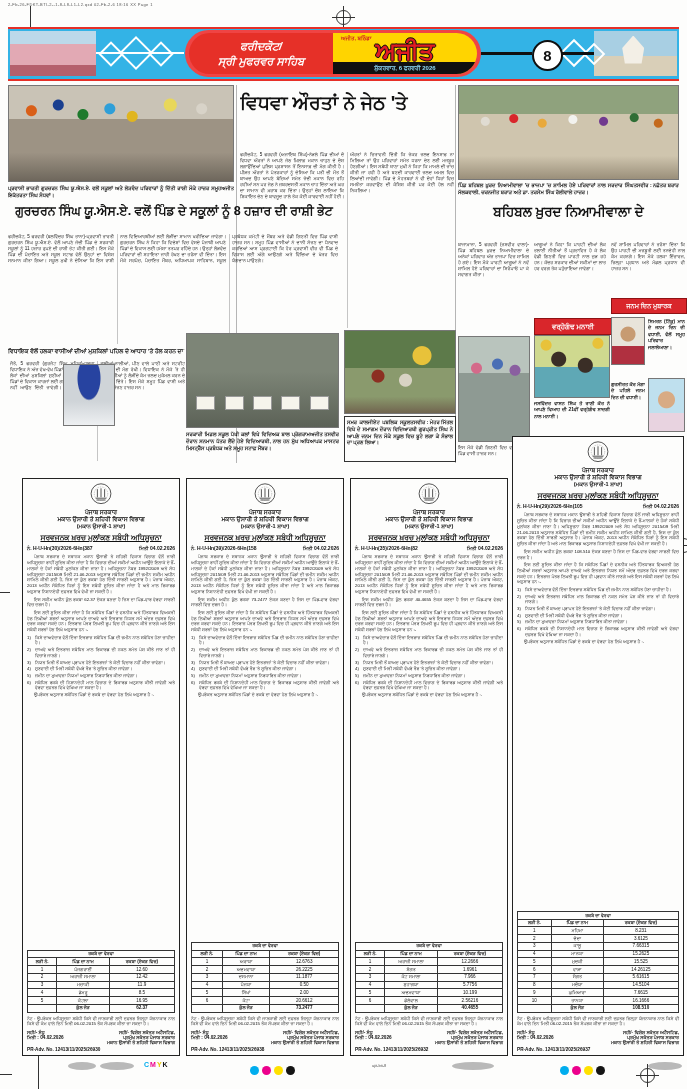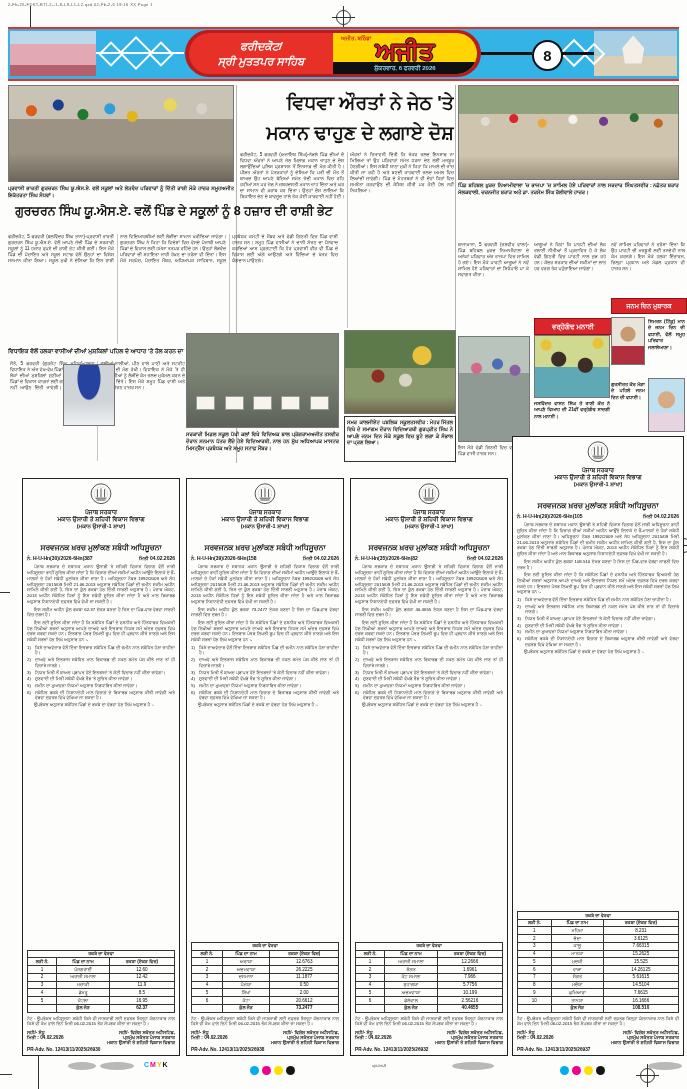--- a/index.html
+++ b/index.html
@@ -15,21 +15,21 @@
   
   .masthead{left:8px;top:27px;width:671px;height:50px;background:#33b3e6;
             border-top:2.5px solid #e63028;border-bottom:2.5px solid #e63028;}
   .mast-line{position:absolute;top:23px;height:2px;background:#fff;}
   .dia{position:absolute;border:2px solid #fff;transform:rotate(45deg);}
   .mast-ph{position:absolute;top:2px;height:45px;}
   .ph-gurdwara{background:linear-gradient(180deg,#bcd9ea 0 30%,#e2a9b4 30% 75%,#b5606d 75% 100%);}
   .ph-temple{background:linear-gradient(180deg,#a8cfe3 0 55%,#d9cfb8 55% 100%),#a8cfe3;}
   .ph-temple::after{content:"";position:absolute;left:34%;top:10%;width:22px;height:28px;
                     background:#f3efe6;clip-path:polygon(50% 0,100% 45%,88% 100%,12% 100%,0 45%);}
-  .capsule{position:absolute;left:177px;top:1px;width:296px;height:47px;background:#b91c1c;border-radius:24px;}
+  .capsule{position:absolute;left:177px;top:1px;width:296px;height:47px;background:#ef4444;border-radius:24px;}
   .cap-red{position:absolute;left:4px;top:3px;width:144px;height:41px;background:#e63028;
            border-radius:21px 0 0 21px;color:#fff;font-weight:bold;font-style:italic;
            text-align:center;font-size:11px;line-height:1.35;padding-top:6px;box-sizing:border-box;white-space:nowrap;overflow:hidden;}
   .cap-yel{position:absolute;left:148px;top:3px;width:144px;height:41px;background:#ffd400;
            border-radius:0 21px 21px 0;overflow:hidden;}
   .cap-ed{position:absolute;left:8px;top:2px;font-size:5.5px;font-weight:bold;color:#cf1c20;}
   .cap-title{position:absolute;left:0;top:4px;width:100%;text-align:center;font-size:24px;font-weight:bold;
              color:#e01c22;text-shadow:-1px 0 #111,1px 0 #111,0 -1px #111,0 1px #111;}
   .cap-date{position:absolute;left:0;bottom:0;width:100%;height:12px;background:#101010;border-radius:0 0 21px 0;
             color:#8fd9f6;font-size:6px;font-weight:bold;text-align:center;line-height:12px;white-space:nowrap;}
@@ -82,38 +82,38 @@
   .ph-kid1{background:
      radial-gradient(circle at 50% 35%, #c79b72 0 7px, transparent 8px),
      linear-gradient(180deg,#e8e4da 0 60%,#b03040 60% 100%);}
   .ph-kid2{background:
      radial-gradient(circle at 50% 40%, #d8ab84 0 8px, transparent 9px),
      linear-gradient(180deg,#bfe0ee 0 65%,#e8d3e0 65% 100%);}
   
   .caption{font-size:5.2px;font-weight:bold;line-height:1.3;text-align:justify;overflow:hidden;}
   .credit{float:right;font-weight:bold;}
   .hl1{font-size:12.5px;font-weight:bold;text-align:center;white-space:nowrap;overflow:hidden;}
-  .hl2{font-size:19px;font-weight:bold;text-align:right;line-height:30px;white-space:nowrap;overflow:hidden;}
+  .hl2{font-size:19px;font-weight:bold;text-align:left;line-height:30px;white-space:nowrap;overflow:hidden;}
   .hl3{font-size:13.5px;font-weight:bold;text-align:center;line-height:17px;white-space:nowrap;overflow:hidden;}
   .body-txt{font-size:4.6px;line-height:1.32;text-align:justify;overflow:hidden;column-gap:6px;column-rule:.5px solid #c5c5c5;}
   .cols3{column-count:3;} .cols2{column-count:2;}
   .subhead{font-size:6px;font-weight:bold;text-align:center;white-space:nowrap;overflow:hidden;}
   .vrule{width:1px;background:#b5b5b5;}
   .banner{background:#d9262b;color:#fff;font-weight:bold;text-align:center;overflow:hidden;
           border:1px solid #8e1214;white-space:nowrap;}
   .smallbold{font-size:4.8px;font-weight:bold;line-height:1.35;text-align:justify;overflow:hidden;}
   .boxed{border:1px solid #333;box-sizing:border-box;padding:2px;}
   
   .notice-slot{position:absolute;}
   .notice{width:100%;height:100%;border:1px solid #222;box-sizing:border-box;padding:3px 4px;
           display:flex;flex-direction:column;overflow:hidden;background:#fdfdfc;}
   .emblem{width:22px;height:27px;margin:0 auto;flex:0 0 auto;}
   .n-govt,.n-dept{font-size:6px;font-weight:bold;text-align:center;white-space:nowrap;overflow:hidden;}
   .n-branch{font-size:5.5px;font-weight:bold;text-align:center;white-space:nowrap;overflow:hidden;}
-  .n-title{font-size:7.5px;font-weight:bold;text-align:center;margin:13px 0 2px;
+  .n-title{font-size:7.5px;font-weight:bold;text-align:center;text-decoration:underline;margin:3px 0 2px;
            white-space:nowrap;overflow:hidden;}
   .n-ref{display:flex;justify-content:space-between;font-size:5px;font-weight:bold;margin-bottom:2px;}
   .n-flex{flex:1 1 auto;overflow:hidden;}
   .n-body{font-size:4.4px;line-height:1.33;text-align:justify;margin:0 0 1.5px;}
   .ind{text-indent:7px;}
   .li{display:flex;font-size:4.4px;line-height:1.3;margin-bottom:1px;}
   .li .num{flex:0 0 8px;}
   .li span:last-child{flex:1;text-align:justify;}
   .n-table{width:100%;border-collapse:collapse;font-size:4.6px;margin:2px 0;flex:0 0 auto;}
   .n-table th,.n-table td{border:.75px solid #333;padding:.5px 1px;text-align:center;line-height:1.25;}
@@ -148,21 +148,21 @@
     <div class="mast-ph ph-temple" style="left:586px;width:83px;"></div>
     <div class="mast-line" style="left:88px;width:88px;"></div>
     <div class="dia" style="left:94px;top:16px;width:14px;height:14px;"></div>
     <div class="dia" style="left:116px;top:12px;width:20px;height:20px;"></div>
     <div class="dia" style="left:144px;top:16px;width:14px;height:14px;"></div>
     <div class="dia" style="left:556px;top:14px;width:16px;height:16px;"></div>
     <div class="dia" style="left:578px;top:17px;width:12px;height:12px;"></div>
     <div class="capsule">
       <div class="cap-red">
         <div>ਫਰੀਦਕੋਟ/</div>
-        <div>ਸ੍ਰੀ ਮੁਤਤਪਰ ਸਾਹਿਬ</div>
+        <div>ਸ੍ਰੀ ਮੁਫਰਵਰ ਸਾਹਿਬ</div>
       </div>
       <div class="cap-yel">
         <div class="cap-ed">ਅਜੀਤ, ਬਠਿੰਡਾ</div>
         <div class="cap-title">ਅਜੀਤ</div>
         <div class="cap-date">ਸ਼ੁੱਕਰਵਾਰ, 6 ਫਰਵਰੀ 2026</div>
       </div>
     </div>
     <div class="connector" style="left:473px;width:51px;"></div>
     <div class="connector" style="left:551px;width:35px;"></div>
     <div class="pg-circle">8</div>
@@ -177,21 +177,20 @@
     <span>ਪ੍ਰਵਾਸੀ ਭਾਰਤੀ ਗੁਰਚਰਨ ਸਿੰਘ ਯੂ.ਐਸ.ਏ. ਵਲੋਂ ਸਕੂਲਾਂ ਅਤੇ ਲੋੜਵੰਦ ਪਰਿਵਾਰਾਂ ਨੂੰ ਦਿੱਤੀ ਰਾਸ਼ੀ ਮੌਕੇ ਹਾਜ਼ਰ ਸਮੂਹ ਇਕੱਤਰਤਾ ਸਿੰਘ ਸੰਧਵਾਂ।</span>
   </div>
   <div class="abs hl1" style="left:8px;top:204px;width:332px;">ਗੁਰਚਰਨ ਸਿੰਘ ਯੂ.ਐਸ.ਏ. ਵਲੋਂ ਪਿੰਡ ਦੇ ਸਕੂਲਾਂ ਨੂੰ 8 ਹਜ਼ਾਰ ਦੀ ਰਾਸ਼ੀ ਭੇਟ</div>
   <div class="abs body-txt cols3" style="left:8px;top:234px;width:330px;height:110px;">ਫਰੀਦਕੋਟ, 5 ਫਰਵਰੀ (ਬਲਵਿੰਦਰ ਸਿੰਘ ਭਾਨਾ)-ਪ੍ਰਵਾਸੀ ਭਾਰਤੀ ਗੁਰਚਰਨ ਸਿੰਘ ਯੂ.ਐਸ.ਏ. ਵੱਲੋਂ ਆਪਣੇ ਜੱਦੀ ਪਿੰਡ ਦੇ ਸਰਕਾਰੀ ਸਕੂਲਾਂ ਨੂੰ 11 ਹਜ਼ਾਰ ਰੁਪਏ ਦੀ ਰਾਸ਼ੀ ਭੇਟ ਕੀਤੀ ਗਈ। ਇਸ ਮੌਕੇ ਪਿੰਡ ਦੀ ਪੰਚਾਇਤ ਅਤੇ ਸਕੂਲ ਸਟਾਫ਼ ਵੱਲੋਂ ਉਨ੍ਹਾਂ ਦਾ ਵਿਸ਼ੇਸ਼ ਸਨਮਾਨ ਕੀਤਾ ਗਿਆ। ਸਕੂਲ ਮੁਖੀ ਨੇ ਦੱਸਿਆ ਕਿ ਇਸ ਰਾਸ਼ੀ ਨਾਲ ਵਿਦਿਆਰਥੀਆਂ ਲਈ ਲੋੜੀਂਦਾ ਸਾਮਾਨ ਖਰੀਦਿਆ ਜਾਵੇਗਾ। ਗੁਰਚਰਨ ਸਿੰਘ ਨੇ ਕਿਹਾ ਕਿ ਵਿਦੇਸ਼ਾਂ ਵਿਚ ਵੱਸਦੇ ਪੰਜਾਬੀ ਆਪਣੇ ਪਿੰਡਾਂ ਦੇ ਵਿਕਾਸ ਲਈ ਹਮੇਸ਼ਾ ਤਤਪਰ ਰਹਿੰਦੇ ਹਨ। ਉਨ੍ਹਾਂ ਲੋੜਵੰਦ ਪਰਿਵਾਰਾਂ ਦੀ ਸਹਾਇਤਾ ਜਾਰੀ ਰੱਖਣ ਦਾ ਭਰੋਸਾ ਵੀ ਦਿੱਤਾ। ਇਸ ਮੌਕੇ ਸਰਪੰਚ, ਪੰਚਾਇਤ ਮੈਂਬਰ, ਅਧਿਆਪਕ ਸਾਹਿਬਾਨ, ਸਕੂਲ ਪ੍ਰਬੰਧਕ ਕਮੇਟੀ ਦੇ ਮੈਂਬਰ ਅਤੇ ਵੱਡੀ ਗਿਣਤੀ ਵਿਚ ਪਿੰਡ ਵਾਸੀ ਹਾਜ਼ਰ ਸਨ। ਸਮੂਹ ਪਿੰਡ ਵਾਸੀਆਂ ਨੇ ਦਾਨੀ ਸੱਜਣ ਦਾ ਧੰਨਵਾਦ ਕਰਦਿਆਂ ਆਸ ਪ੍ਰਗਟਾਈ ਕਿ ਹੋਰ ਪ੍ਰਵਾਸੀ ਵੀਰ ਵੀ ਪਿੰਡ ਦੇ ਵਿਕਾਸ ਲਈ ਅੱਗੇ ਆਉਣਗੇ ਅਤੇ ਵਿੱਦਿਆ ਦੇ ਖੇਤਰ ਵਿਚ ਯੋਗਦਾਨ ਪਾਉਣਗੇ।</div>
 
   <div class="abs subhead" style="left:8px;top:348px;width:177px;">ਵਿਧਾਇਕ ਵੱਲੋਂ ਹਲਕਾ ਵਾਸੀਆਂ ਦੀਆਂ ਮੁਸ਼ਕਿਲਾਂ ਪਹਿਲ ਦੇ ਆਧਾਰ 'ਤੇ ਹੱਲ ਕਰਨ ਦਾ ਭਰੋਸਾ</div>
   <div class="abs body-txt cols2" style="left:10px;top:361px;width:175px;height:100px;">ਜੈਤੋ, 5 ਫਰਵਰੀ (ਗੁਰਜੰਟ ਸਿੰਘ ਮਹਿਕ)-ਹਲਕਾ ਵਿਧਾਇਕ ਨੇ ਅੱਜ ਵੱਖ-ਵੱਖ ਪਿੰਡਾਂ ਦਾ ਦੌਰਾ ਕਰਦਿਆਂ ਲੋਕਾਂ ਦੀਆਂ ਮੁਸ਼ਕਿਲਾਂ ਸੁਣੀਆਂ। ਉਨ੍ਹਾਂ ਕਿਹਾ ਕਿ ਪਿੰਡਾਂ ਦੇ ਵਿਕਾਸ ਕਾਰਜਾਂ ਲਈ ਗਰਾਂਟਾਂ ਦੀ ਕੋਈ ਕਮੀ ਨਹੀਂ ਆਉਣ ਦਿੱਤੀ ਜਾਵੇਗੀ। ਪਿੰਡ ਵਾਸੀਆਂ ਨੇ ਗਲੀਆਂ-ਨਾਲੀਆਂ, ਪੀਣ ਵਾਲੇ ਪਾਣੀ ਅਤੇ ਸਟਰੀਟ ਲਾਈਟਾਂ ਦੀ ਮੰਗ ਰੱਖੀ। ਵਿਧਾਇਕ ਨੇ ਮੌਕੇ 'ਤੇ ਹੀ ਅਧਿਕਾਰੀਆਂ ਨੂੰ ਲੋੜੀਂਦੇ ਕੰਮ ਜਲਦ ਮੁਕੰਮਲ ਕਰਨ ਦੇ ਨਿਰਦੇਸ਼ ਦਿੱਤੇ। ਇਸ ਮੌਕੇ ਸਮੂਹ ਪਿੰਡ ਵਾਸੀ ਅਤੇ ਪਤਵੰਤੇ ਸੱਜਣ ਹਾਜ਼ਰ ਸਨ।</div>
   <div class="photo ph-portrait" style="left:63px;top:364px;width:52px;height:62px;"></div>
 
   <div class="abs hl2" style="left:240px;top:88px;width:214px;">ਵਿਧਵਾ ਔਰਤਾਂ ਨੇ ਜੇਠ 'ਤੇ</div>
-  <div class="abs hl2" style="left:240px;top:118px;width:214px;">ਮਕਾਨ ਢਾਹੁਣ ਦੇ ਲਗਾਏ ਦੋਸ਼</div>
   <div class="abs body-txt cols2" style="left:240px;top:152px;width:214px;height:176px;">ਫਰੀਦਕੋਟ, 5 ਫਰਵਰੀ (ਅਜਾਇਬ ਸਿੰਘ)-ਨੇੜਲੇ ਪਿੰਡ ਦੀਆਂ ਦੋ ਵਿਧਵਾ ਔਰਤਾਂ ਨੇ ਆਪਣੇ ਜੇਠ ਖ਼ਿਲਾਫ਼ ਮਕਾਨ ਢਾਹੁਣ ਦੇ ਦੋਸ਼ ਲਗਾਉਂਦਿਆਂ ਪੁਲਿਸ ਪ੍ਰਸ਼ਾਸਨ ਤੋਂ ਇਨਸਾਫ਼ ਦੀ ਮੰਗ ਕੀਤੀ ਹੈ। ਪੀੜਤ ਔਰਤਾਂ ਨੇ ਪੱਤਰਕਾਰਾਂ ਨੂੰ ਦੱਸਿਆ ਕਿ ਪਤੀ ਦੀ ਮੌਤ ਤੋਂ ਬਾਅਦ ਉਹ ਆਪਣੇ ਬੱਚਿਆਂ ਸਮੇਤ ਜੱਦੀ ਮਕਾਨ ਵਿਚ ਰਹਿ ਰਹੀਆਂ ਸਨ ਪਰ ਜੇਠ ਨੇ ਜ਼ਬਰਦਸਤੀ ਮਕਾਨ ਢਾਹ ਦਿੱਤਾ ਅਤੇ ਘਰ ਦਾ ਸਾਮਾਨ ਵੀ ਖ਼ਰਾਬ ਕਰ ਦਿੱਤਾ। ਉਨ੍ਹਾਂ ਦੋਸ਼ ਲਾਇਆ ਕਿ ਸ਼ਿਕਾਇਤ ਦੇਣ ਦੇ ਬਾਵਜੂਦ ਹਾਲੇ ਤੱਕ ਕੋਈ ਕਾਰਵਾਈ ਨਹੀਂ ਹੋਈ। ਔਰਤਾਂ ਨੇ ਚਿਤਾਵਨੀ ਦਿੱਤੀ ਕਿ ਜੇਕਰ ਜਲਦ ਇਨਸਾਫ਼ ਨਾ ਮਿਲਿਆ ਤਾਂ ਉਹ ਪਰਿਵਾਰਾਂ ਸਮੇਤ ਧਰਨਾ ਦੇਣ ਲਈ ਮਜਬੂਰ ਹੋਣਗੀਆਂ। ਇਸ ਸਬੰਧੀ ਥਾਣਾ ਮੁਖੀ ਨੇ ਕਿਹਾ ਕਿ ਮਾਮਲੇ ਦੀ ਜਾਂਚ ਕੀਤੀ ਜਾ ਰਹੀ ਹੈ ਅਤੇ ਬਣਦੀ ਕਾਰਵਾਈ ਜਲਦ ਅਮਲ ਵਿਚ ਲਿਆਂਦੀ ਜਾਵੇਗੀ। ਪਿੰਡ ਦੇ ਮੋਹਤਬਰਾਂ ਨੇ ਵੀ ਦੋਹਾਂ ਧਿਰਾਂ ਵਿਚ ਸਮਝੌਤਾ ਕਰਵਾਉਣ ਦੀ ਕੋਸ਼ਿਸ਼ ਕੀਤੀ ਪਰ ਕੋਈ ਹੱਲ ਨਹੀਂ ਨਿਕਲਿਆ।</div>
 
   <div class="photo ph-certs" style="left:186px;top:333px;width:153px;height:95px;">
     <div class="certs">
         <i></i>
         <i></i>
         <i></i>
         <i></i>
         <i></i>
       </div>
@@ -204,20 +203,21 @@
   <div class="abs caption boxed" style="left:344px;top:416px;width:112px;height:46px;">
     <span class="credit">ਤਸਵੀਰ : ਮੇਹਰ ਮਿੱਤਲ</span>
     <span>ਸਮਰ ਕਾਲਜੀਏਟ ਪਬਲਿਕ ਸਕੂਲ ਵਿਖੇ ਦੇ ਸਮਾਗਮ ਦੌਰਾਨ ਵਿਦਿਆਰਥੀ ਗੁਰਪ੍ਰੀਤ ਸਿੰਘ ਨੇ ਆਪਣੇ ਜਨਮ ਦਿਨ ਮੌਕੇ ਸਕੂਲ ਵਿਚ ਬੂਟੇ ਲਗਾ ਕੇ ਸੰਭਾਲ ਦਾ ਪ੍ਰਣ ਲਿਆ।</span>
   </div>
 
   <div class="photo ph-group2" style="left:458px;top:85px;width:221px;height:95px;"></div>
   <div class="abs caption" style="left:458px;top:182px;width:221px;height:16px;">
     <span class="credit">ਤਸਵੀਰ : ਨਛੱਤਰ ਬਰਾੜ</span>
     <span>ਪਿੰਡ ਬਹਿਬਲ ਖ਼ੁਰਦ ਨਿਆਮੀਵਾਲਾ 'ਚ ਭਾਜਪਾ 'ਚ ਸ਼ਾਮਿਲ ਹੋਏ ਪਰਿਵਾਰਾਂ ਨਾਲ ਸਰਦਾਰ ਸਿੰਘ ਮੱਲਕਵਾਲੀ, ਚਰਨਜੀਤ ਬਰਾੜ ਅਤੇ ਡਾ. ਤਰਸੇਮ ਸਿੰਘ ਰੱਲੀਵਾਲੇ ਹਾਜ਼ਰ।</span>
   </div>
+  <div class="abs hl3" style="left:458px;top:203px;width:221px;">ਬਹਿਬਲ ਖ਼ੁਰਦ ਨਿਆਮੀਵਾਲਾ ਦੇ</div>
   <div class="abs body-txt" style="left:458px;top:242px;width:71px;height:90px;">ਬਾਜਾਖ਼ਾਨਾ, 5 ਫਰਵਰੀ (ਜਸਵੀਰ ਵਾਲਾ)-ਪਿੰਡ ਬਹਿਬਲ ਖ਼ੁਰਦ ਨਿਆਮੀਵਾਲਾ ਦੇ ਅਨੇਕਾਂ ਪਰਿਵਾਰ ਅੱਜ ਭਾਜਪਾ ਵਿਚ ਸ਼ਾਮਿਲ ਹੋ ਗਏ। ਇਸ ਮੌਕੇ ਪਾਰਟੀ ਆਗੂਆਂ ਨੇ ਨਵੇਂ ਸ਼ਾਮਿਲ ਹੋਏ ਪਰਿਵਾਰਾਂ ਦਾ ਸਿਰੋਪਾਓ ਪਾ ਕੇ ਸਵਾਗਤ ਕੀਤਾ।</div>
   <div class="photo ph-women" style="left:458px;top:336px;width:72px;height:106px;"></div>
   <div class="abs body-txt" style="left:458px;top:445px;width:72px;height:16px;">ਇਸ ਮੌਕੇ ਵੱਡੀ ਗਿਣਤੀ ਵਿਚ ਵਰਕਰ ਅਤੇ ਪਿੰਡ ਵਾਸੀ ਹਾਜ਼ਰ ਸਨ।</div>
   <div class="abs body-txt" style="left:534px;top:242px;width:72px;height:72px;">ਆਗੂਆਂ ਨੇ ਕਿਹਾ ਕਿ ਪਾਰਟੀ ਦੀਆਂ ਲੋਕ ਭਲਾਈ ਨੀਤੀਆਂ ਤੋਂ ਪ੍ਰਭਾਵਿਤ ਹੋ ਕੇ ਲੋਕ ਵੱਡੀ ਗਿਣਤੀ ਵਿਚ ਪਾਰਟੀ ਨਾਲ ਜੁੜ ਰਹੇ ਹਨ। ਕੇਂਦਰ ਸਰਕਾਰ ਦੀਆਂ ਸਕੀਮਾਂ ਦਾ ਲਾਭ ਹਰ ਵਰਗ ਤੱਕ ਪਹੁੰਚਾਇਆ ਜਾਵੇਗਾ।</div>
   <div class="abs body-txt" style="left:611px;top:242px;width:74px;height:52px;">ਨਵੇਂ ਸ਼ਾਮਿਲ ਪਰਿਵਾਰਾਂ ਨੇ ਭਰੋਸਾ ਦਿੱਤਾ ਕਿ ਉਹ ਪਾਰਟੀ ਦੀ ਮਜ਼ਬੂਤੀ ਲਈ ਤਨਦੇਹੀ ਨਾਲ ਕੰਮ ਕਰਨਗੇ। ਇਸ ਮੌਕੇ ਹਲਕਾ ਇੰਚਾਰਜ, ਜ਼ਿਲ੍ਹਾ ਪ੍ਰਧਾਨ ਅਤੇ ਮੰਡਲ ਪ੍ਰਧਾਨ ਵੀ ਹਾਜ਼ਰ ਸਨ।</div>
 
   <div class="abs banner" style="left:534px;top:318px;width:76px;height:15px;font-size:7px;line-height:15px;">ਵਰ੍ਹੇਗੰਢ ਮਨਾਈ</div>
   <div class="photo ph-couple" style="left:534px;top:335px;width:76px;height:63px;"></div>
   <div class="abs smallbold" style="left:534px;top:401px;width:76px;height:30px;">ਜਸਵਿੰਦਰ ਵਾਸਨ ਸਿੰਘ ਤੇ ਰਾਣੀ ਕੌਰ ਨੇ ਆਪਣੇ ਵਿਆਹ ਦੀ 21ਵੀਂ ਵਰ੍ਹੇਗੰਢ ਸਾਦਗੀ ਨਾਲ ਮਨਾਈ।</div>
 

